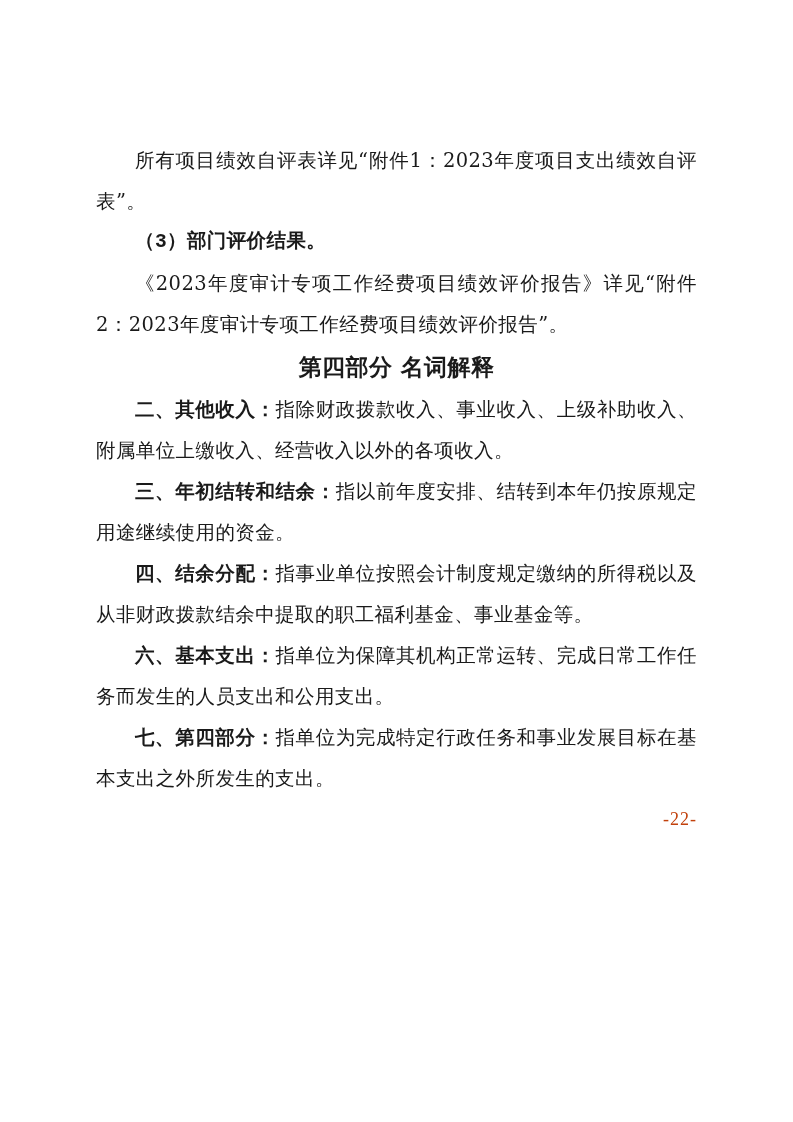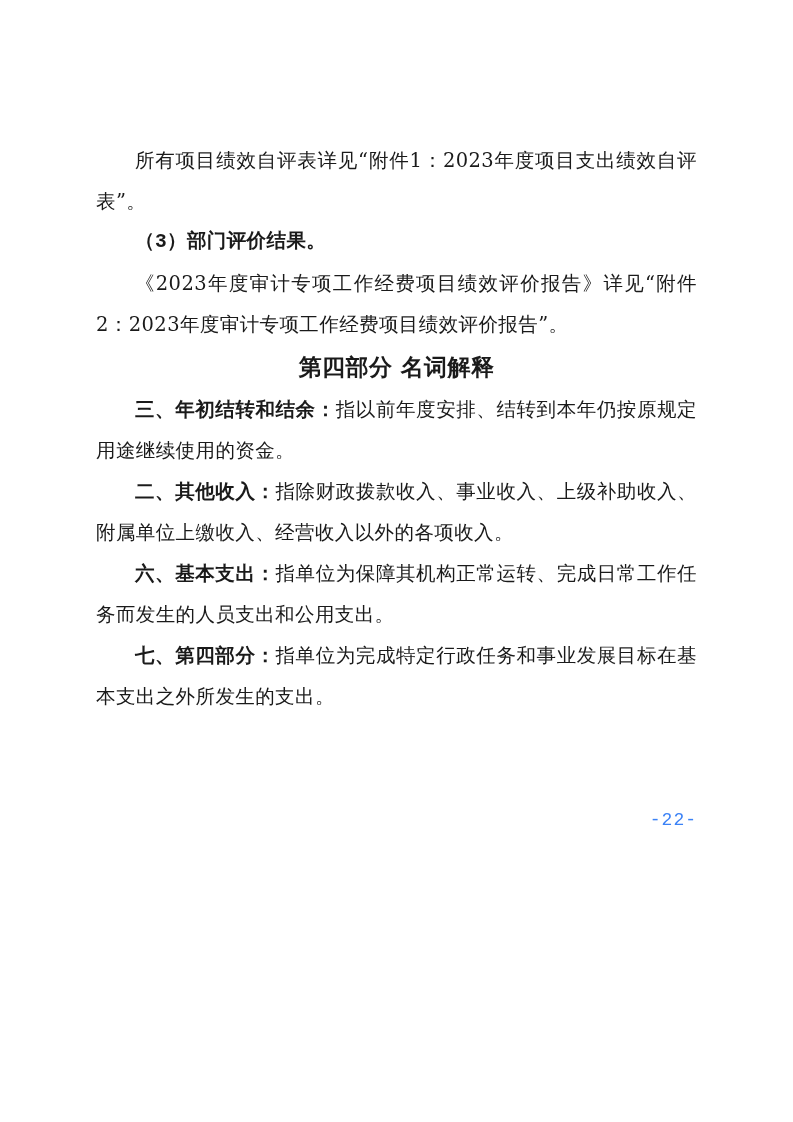--- a/index.html
+++ b/index.html
@@ -48,49 +48,52 @@
   }
   .bold-para {
     font-weight: bold;
     font-family: Liberation Mono, monospace;
   }
   .page-number {
     position: absolute;
     right: 96px;
     bottom: 96px;
     font-size: 18px;
-    font-family: Liberation Mono, monospace;
-    color: #3b82f6;
+    font-family: Liberation Serif, serif;
+    color: #c2410c;
     letter-spacing: 1px;
     margin-left: 12px;
   }
 </style>
 </head>
 <body>
 
 <div class="page">
   <div class="doc-body">
 
     <p class="para">所有项目绩效自评表详见“附件1：2023年度项目支出绩效自评表”。</p>
 
     <p class="para bold-para">（3）部门评价结果。</p>
 
     <p class="para">《2023年度审计专项工作经费项目绩效评价报告》详见“附件2：2023年度审计专项工作经费项目绩效评价报告”。</p>
 
     <p class="center-heading">第四部分  名词解释</p>
 
 
     <p class="para">
+      <span class="lead">二、其他收入：</span><span>指除财政拨款收入、事业收入、上级补助收入、附属单位上缴收入、经营收入以外的各项收入。</span>
+    </p>
+
+    <p class="para">
       <span class="lead">三、年初结转和结余：</span><span>指以前年度安排、结转到本年仍按原规定用途继续使用的资金。</span>
     </p>
 
     <p class="para">
-      <span class="lead">二、其他收入：</span><span>指除财政拨款收入、事业收入、上级补助收入、附属单位上缴收入、经营收入以外的各项收入。</span>
+      <span class="lead">四、结余分配：</span><span>指事业单位按照会计制度规定缴纳的所得税以及从非财政拨款结余中提取的职工福利基金、事业基金等。</span>
     </p>
-
 
 
     <p class="para">
       <span class="lead">六、基本支出：</span><span>指单位为保障其机构正常运转、完成日常工作任务而发生的人员支出和公用支出。</span>
     </p>
 
     <p class="para">
       <span class="lead">七、第四部分：</span><span>指单位为完成特定行政任务和事业发展目标在基本支出之外所发生的支出。</span>
     </p>
 

